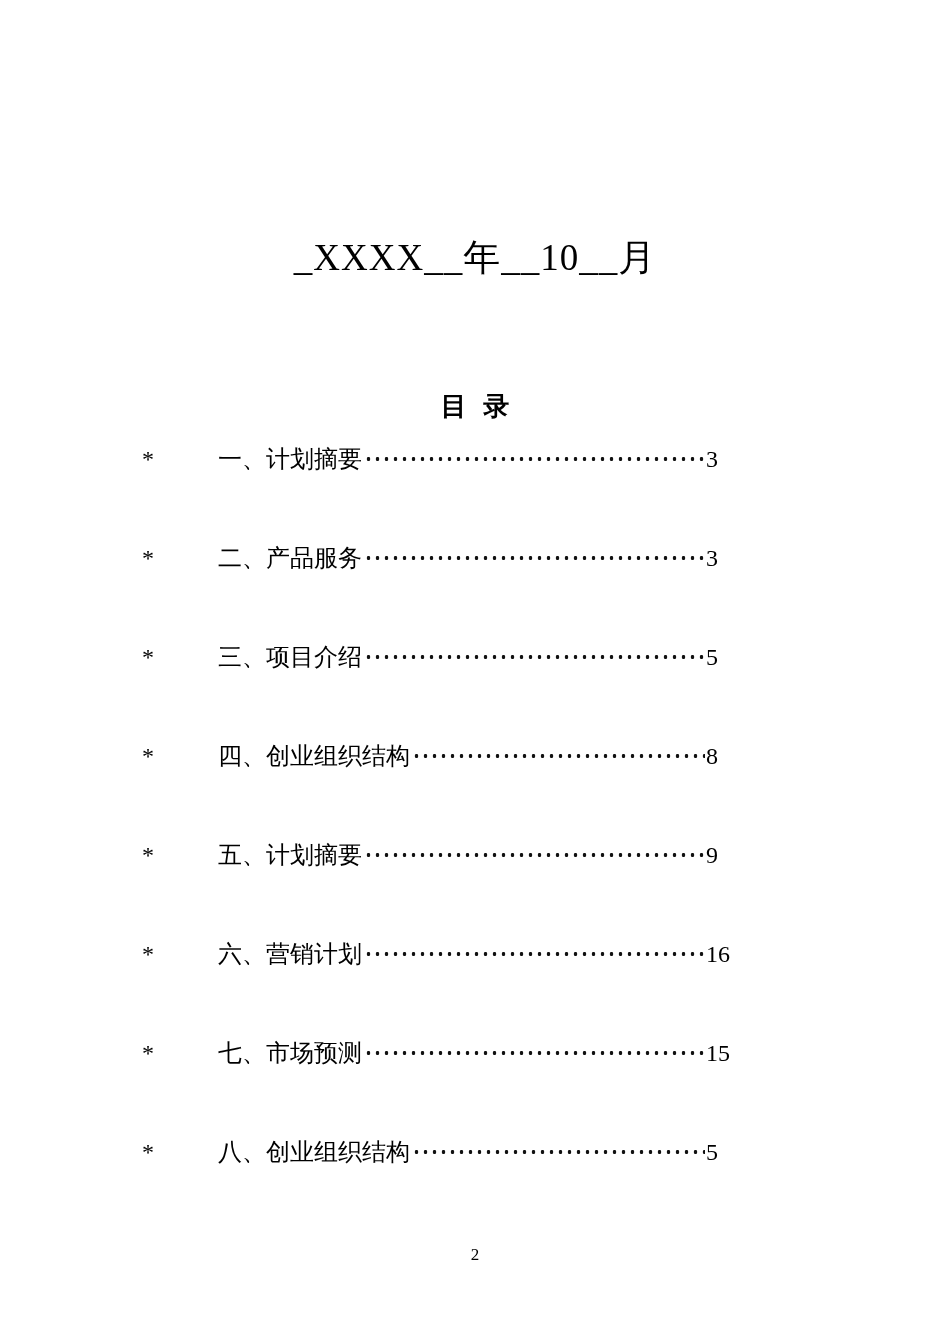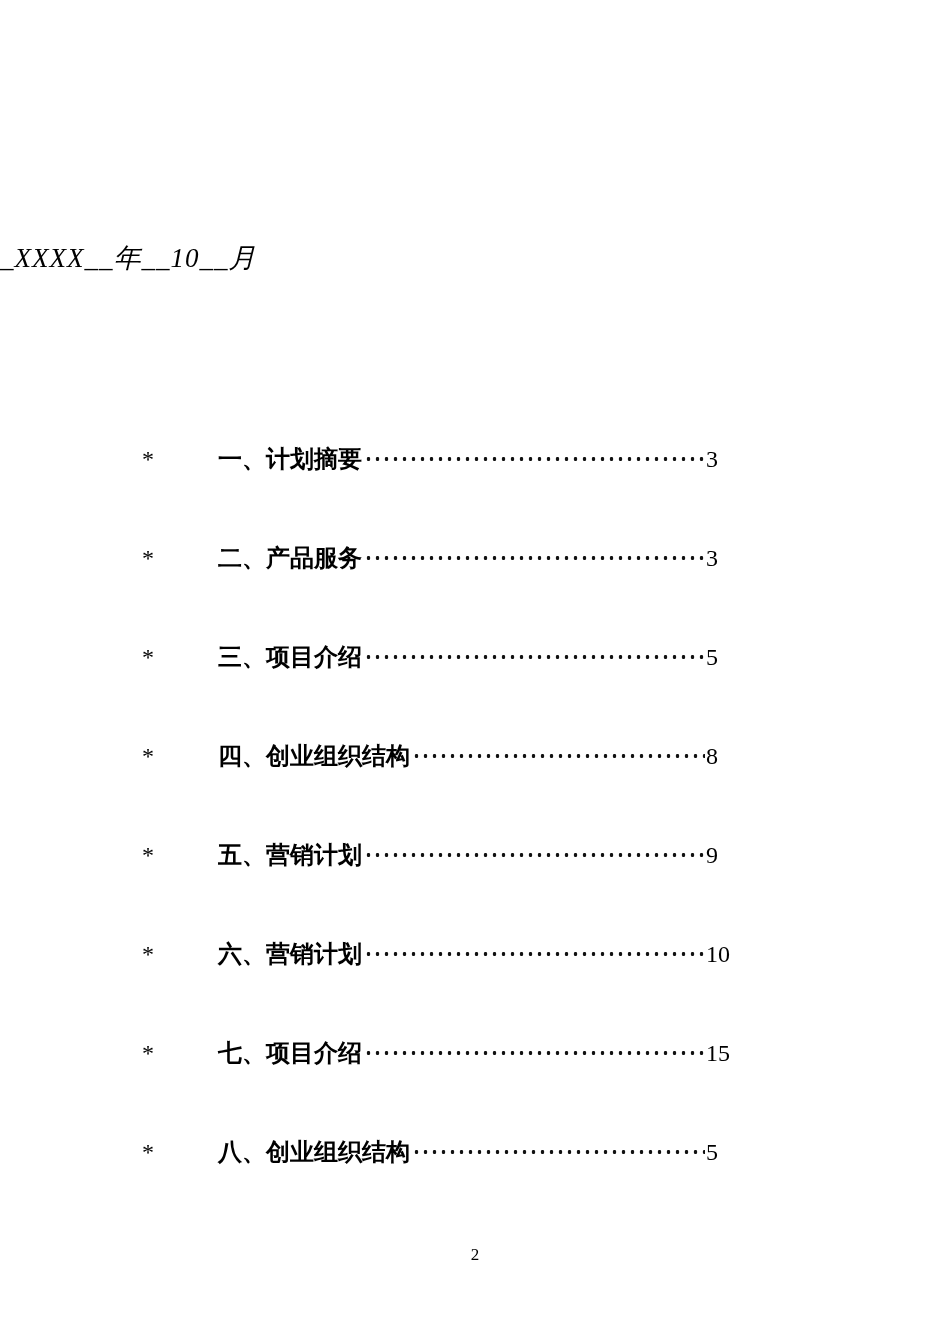--- a/index.html
+++ b/index.html
@@ -16,25 +16,25 @@
     font-family: "Liberation Serif", "DejaVu Serif", serif;
     overflow: hidden;
   }
 
   
   .date-line {
     position: absolute;
     top: 240px;
     left: 0;
     width: 100%;
-    font-size: 27px;
+    text-align: center;
+    font-size: 37px;
     line-height: 36px;
     letter-spacing: 1px;
     white-space: pre;
-    font-style: italic;
   }
 
   
   .toc-title {
     position: absolute;
     top: 392px;
     left: 0;
     width: 100%;
     text-align: center;
     font-size: 26px;
@@ -61,21 +61,20 @@
     margin-bottom: 0;
   }
   .bullet {
     flex: 0 0 76px;
     font-size: 24px;
     text-align: left;
   }
   .label {
     flex: 0 0 auto;
     white-space: nowrap;
-    font-weight: bold;
   }
   .leader {
     flex: 1 1 auto;
     align-self: center;
     height: 24px;
     margin-left: 2px;
     background-image: radial-gradient(circle, #111111 1.7px, transparent 2.1px);
     background-size: 9px 24px;
     background-position: left center;
     background-repeat: repeat-x;
@@ -98,20 +97,21 @@
     line-height: 20px;
   }
 </style>
 </head>
 <body>
 
 <div class="page">
 
   <div class="date-line">_XXXX__年__10__月</div>
 
+  <div class="toc-title">目 录</div>
 
   <div class="toc-list">
 
     <div class="toc-row">
       <span class="bullet">*</span>
       <span class="label">一、计划摘要</span>
       <span class="leader"></span>
       <span class="pagenum">3</span>
     </div>
 
@@ -131,35 +131,35 @@
 
     <div class="toc-row">
       <span class="bullet">*</span>
       <span class="label">四、创业组织结构</span>
       <span class="leader"></span>
       <span class="pagenum">8</span>
     </div>
 
     <div class="toc-row">
       <span class="bullet">*</span>
-      <span class="label">五、营销计划</span>
+      <span class="label">五、计划摘要</span>
       <span class="leader"></span>
       <span class="pagenum">9</span>
     </div>
 
     <div class="toc-row">
       <span class="bullet">*</span>
       <span class="label">六、营销计划</span>
       <span class="leader"></span>
-      <span class="pagenum">10</span>
+      <span class="pagenum">16</span>
     </div>
 
     <div class="toc-row">
       <span class="bullet">*</span>
-      <span class="label">七、项目介绍</span>
+      <span class="label">七、市场预测</span>
       <span class="leader"></span>
       <span class="pagenum">15</span>
     </div>
 
     <div class="toc-row">
       <span class="bullet">*</span>
       <span class="label">八、创业组织结构</span>
       <span class="leader"></span>
       <span class="pagenum">5</span>
     </div>

